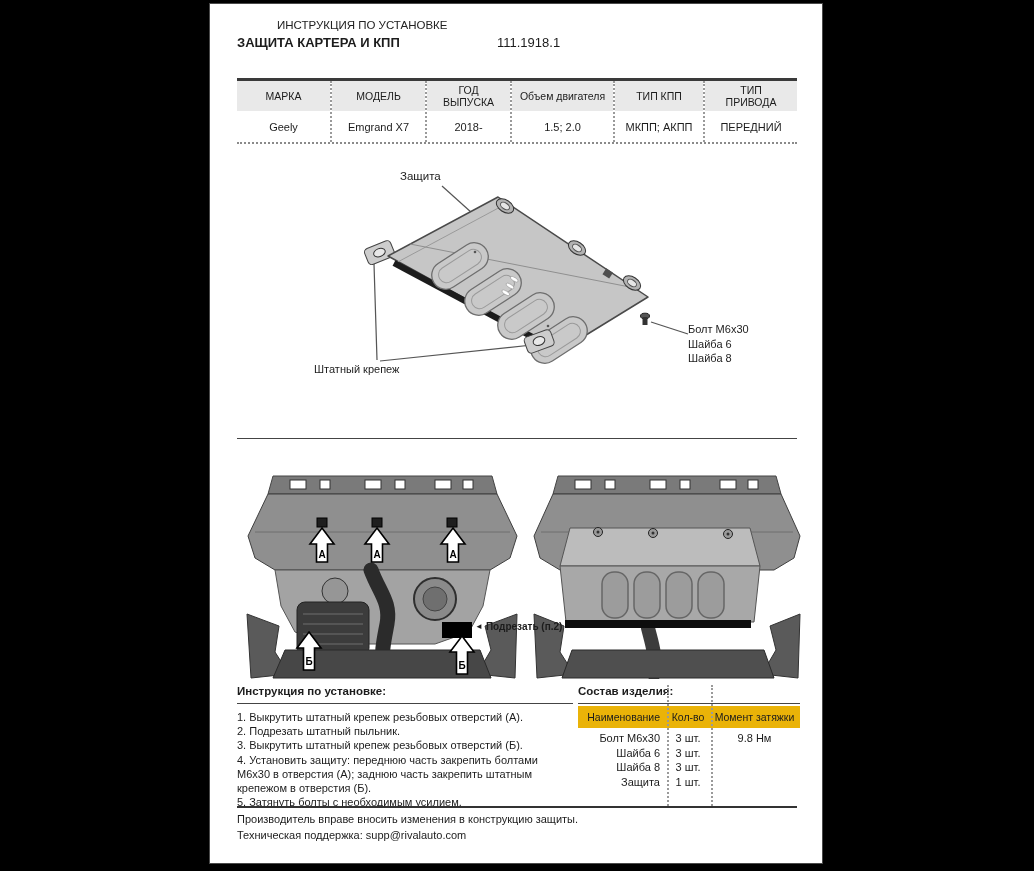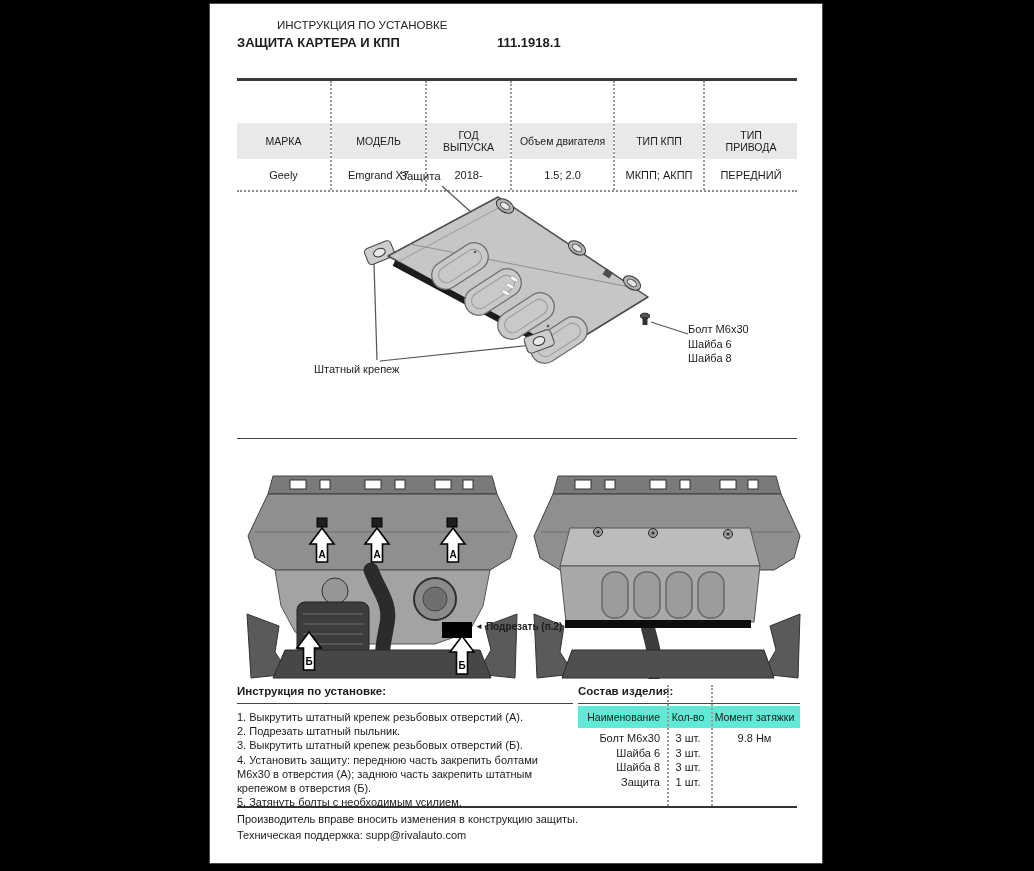--- a/index.html
+++ b/index.html
@@ -4,28 +4,28 @@
 <style>
   html,body{margin:0;padding:0;}
   body{width:1034px;height:871px;background:#000;position:relative;overflow:hidden;
        font-family:"Liberation Sans",sans-serif;color:#1c1c1c;}
   .abs{position:absolute;}
   .page{left:209px;top:3px;width:614px;height:861px;background:#fff;
         border:1px solid #4a4a4a;box-sizing:border-box;}
   
   .doc-type{left:27px;top:15px;font-size:11.5px;color:#222;margin-left:40px;}
   .doc-title{left:27px;top:31px;font-size:13px;font-weight:bold;}
-  .part-no{left:287px;top:31px;font-size:13px;font-weight:bold;}
+  .part-no{left:287px;top:31px;font-size:13px;font-weight:normal;}
   
   .vtable{left:27px;top:74px;width:560px;display:flex;
           border-top:3px solid #3a3a3a;border-bottom:2px dotted #8a8a8a;box-sizing:border-box;}
   .vcol{box-sizing:border-box;}
   .vcol + .vcol{border-left:2px dotted #9a9a9a;}
-  .vhead{height:36px;background:#e9e9e9;display:flex;align-items:center;justify-content:center;
-         text-align:center;font-size:10.5px;line-height:12px;margin-top:42px;}
+  .vhead{height:30px;background:#e9e9e9;display:flex;align-items:center;justify-content:center;
+         text-align:center;font-size:10.5px;line-height:12px;}
   .vhead .narrow{max-width:64px;}
   .vcell{height:31px;display:flex;align-items:center;justify-content:center;font-size:11px;}
   
   .lbl{font-size:11px;white-space:nowrap;}
   .plate-lbl{left:190px;top:166px;font-size:11.5px;}
   .fastener-lbl{left:104px;top:359px;}
   .hw-stack{left:478px;top:318px;line-height:14.5px;}
   .divider{left:27px;top:434px;width:560px;border-top:1.5px solid #444;}
   
   .fig-left{left:35px;top:470px;}
@@ -33,21 +33,21 @@
   .cut-lbl{left:265px;top:617px;display:flex;align-items:center;gap:3px;}
   .cut-lbl .tri{font-size:8px;line-height:10px;}
   .cut-lbl .txt{font-size:10px;font-weight:bold;white-space:nowrap;}
   
   .instr-head{left:27px;top:681px;font-size:11.5px;font-weight:bold;}
   .instr-rule{left:27px;top:699px;width:336px;border-top:1.5px solid #444;}
   .instr-list{left:27px;top:706px;width:336px;font-size:11px;line-height:14.2px;}
   
   .parts-head{left:368px;top:681px;font-size:11.5px;font-weight:bold;}
   .parts-rule{left:368px;top:699px;width:222px;border-top:1.5px solid #444;}
-  .parts-header-row{left:368px;top:702px;width:222px;height:22px;background:#5eead4;
+  .parts-header-row{left:368px;top:702px;width:222px;height:22px;background:#eab308;
                     display:flex;align-items:center;font-size:10.5px;}
   .parts-rows{left:368px;top:727px;width:222px;font-size:11px;line-height:14.5px;}
   .prow{display:flex;}
   .c-name{width:87px;text-align:right;padding-right:5px;box-sizing:border-box;}
   .c-qty{width:46px;text-align:center;}
   .c-tq{width:87px;text-align:center;}
   .dot-v{border-left:2px dotted #9a9a9a;width:0;height:121px;top:681px;}
   .dv1{left:457px;} .dv2{left:501px;}
   
   .foot-rule{left:27px;top:802px;width:560px;border-top:2.5px solid #333;}

